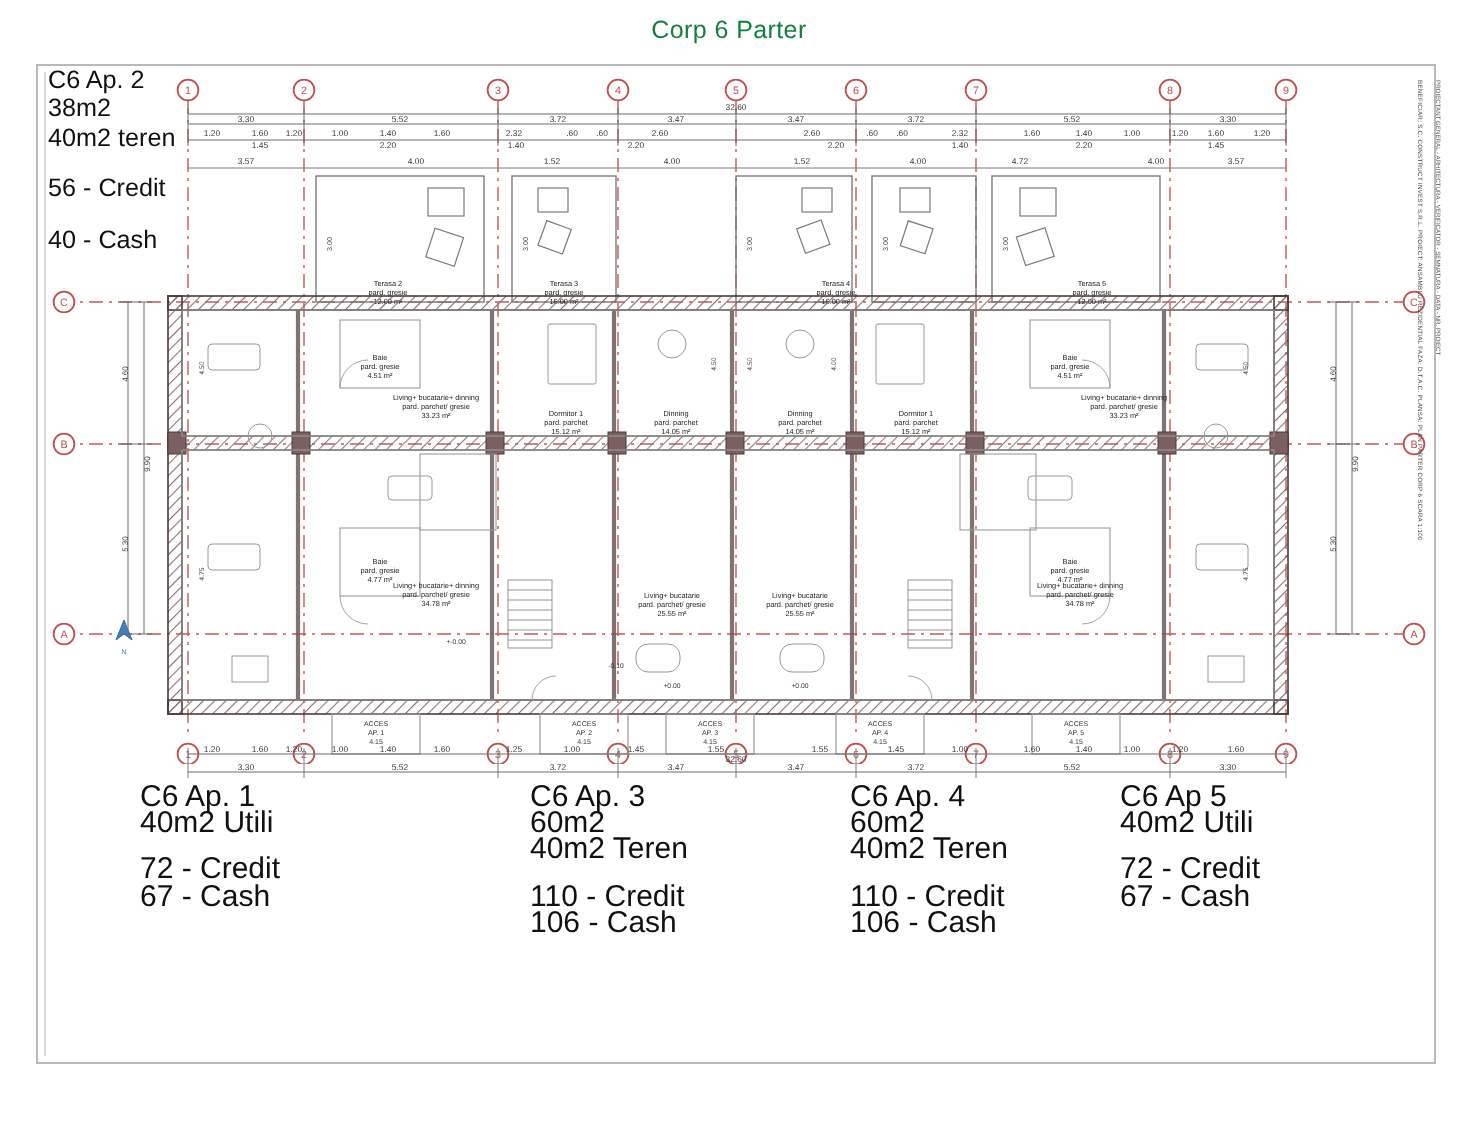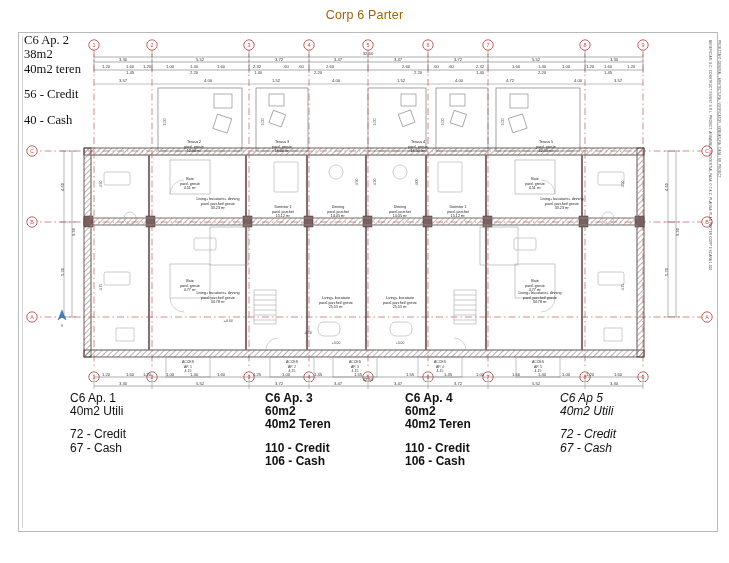--- a/index.html
+++ b/index.html
@@ -2,41 +2,41 @@
 <html><head>
 <meta charset="utf-8">
 <style>
   html,body{margin:0;padding:0;background:#ffffff;}
   body{width:729px;height:563px;overflow:hidden;
        font-family:"Liberation Sans","DejaVu Sans",sans-serif;color:#1a1a1a;}
   #root{position:relative;width:729px;height:563px;}
 
   
   .doc-title{position:absolute;left:0;top:8px;width:729px;text-align:center;
-             font-size:12.5px;letter-spacing:.2px;color:#a16207;}
+             font-size:12.5px;letter-spacing:.2px;color:#15803d;}
 
   
   .sheet{position:absolute;left:18px;top:32px;width:700px;height:500px;
          border:1px solid #b9b9b9;background:#fff;box-sizing:border-box;}
   .sheet-inner{position:absolute;left:22px;top:36px;width:692px;height:492px;
          border-left:1px solid #d8d8d8;box-sizing:border-box;pointer-events:none;}
 
   
   .left-block{position:absolute;left:24px;top:33px;font-size:12.6px;line-height:14.4px;color:#111;}
-  .left-block div{white-space:nowrap;font-family:Liberation Serif, serif;}
+  .left-block div{white-space:nowrap;}
   .gap{height:11px;}
 
   
-  .apt{position:absolute;font-size:12px;line-height:13.2px;color:#111;}
+  .apt{position:absolute;font-size:15px;line-height:13.2px;color:#111;}
   .apt div{white-space:nowrap;}
   .apt .sp{height:10px;}
   #apt1{left:70px;top:392px;}
-  #apt3{left:265px;top:392px;font-weight:bold;}
-  #apt4{left:405px;top:392px;font-weight:bold;}
-  #apt5{left:560px;top:392px;font-style:italic;}
+  #apt3{left:265px;top:392px;}
+  #apt4{left:425px;top:392px;}
+  #apt5{left:560px;top:392px;}
 
   
   .plan{position:absolute;left:18px;top:32px;width:700px;height:350px;}
   .plan svg{position:absolute;left:0;top:0;}
 
   
   .vstrip{position:absolute;left:701px;top:40px;width:14px;height:470px;
           overflow:hidden;}
   .vstrip span{display:block;transform:rotate(90deg);transform-origin:0 0;
           position:absolute;left:11px;top:0;width:470px;

